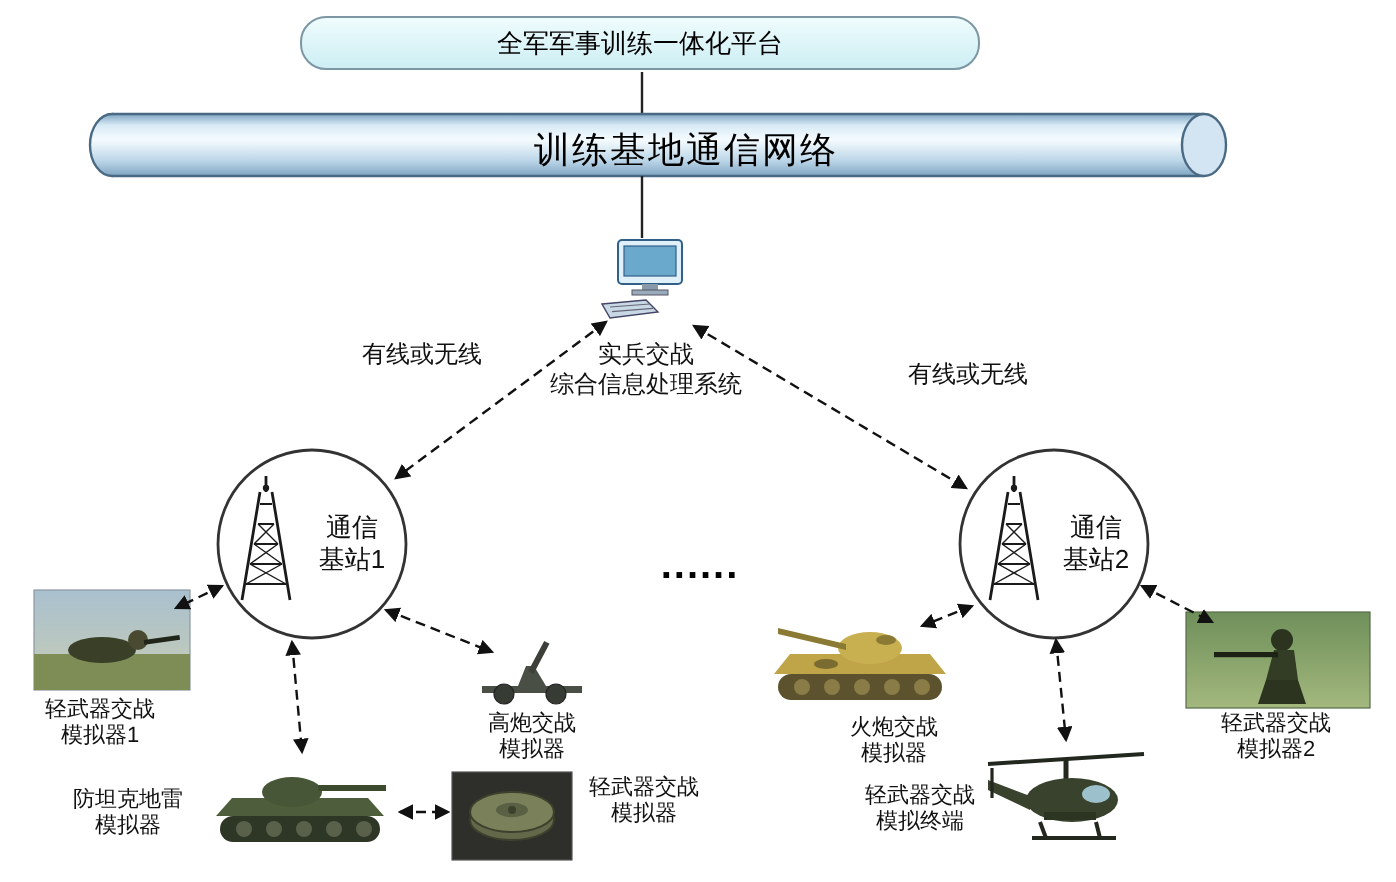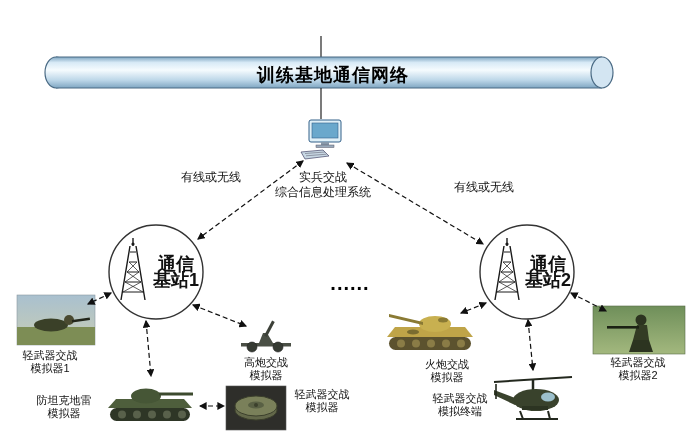--- a/index.html
+++ b/index.html
@@ -7,26 +7,26 @@
   body{font-family:"Liberation Sans","DejaVu Sans",sans-serif;color:#111}
   .stage{position:relative;width:698px;height:441px;background:#fff;overflow:hidden}
   .stage svg.bg{position:absolute;left:0;top:0;z-index:0}
   .lbl{position:absolute;z-index:2;text-align:center;white-space:pre-line;
        font-size:11px;line-height:13px;color:#111}
   .platform-box{position:absolute;z-index:2;left:150px;top:8px;width:340px;height:27px;
        border:1px solid #7d96a4;border-radius:13px;
        background:linear-gradient(#effcfd,#cdeef4);
        display:flex;align-items:center;justify-content:center;
        font-size:13px;color:#000}
-  .network-title{position:absolute;z-index:2;left:133px;top:59px;width:400px;height:32px;
+  .network-title{position:absolute;z-index:2;left:143px;top:59px;width:400px;height:32px;
        display:flex;align-items:center;justify-content:center;
-       font-size:18px;font-weight:bold;letter-spacing:1px;color:#000}
+       font-size:18px;font-weight:normal;letter-spacing:1px;color:#000}
   .proc-lbl{left:248px;top:170px;width:150px;font-size:12px;line-height:15px}
   .link-lbl{font-size:12px;width:86px}
-  .station-lbl{font-size:18px;line-height:16px;font-weight:bold}
+  .station-lbl{font-size:13px;line-height:16px;font-weight:normal}
   .ellipsis{position:absolute;z-index:2;left:318px;top:272px;width:64px;text-align:center;
        font-size:20px;font-weight:bold;letter-spacing:1px;color:#000}
 </style>
 </head>
 <body>
 
 <div class="stage">
 
   <svg class="bg" width="698" height="441" viewBox="0 0 698 441">
     <defs>
@@ -162,20 +162,21 @@
       <line x1="111" y1="293" x2="88" y2="304" marker-start="url(#arr)" marker-end="url(#arr)"></line>
       <line x1="146" y1="321" x2="151" y2="376" marker-start="url(#arr)" marker-end="url(#arr)"></line>
       <line x1="193" y1="305" x2="246" y2="326" marker-start="url(#arr)" marker-end="url(#arr)"></line>
       <line x1="200" y1="406" x2="224" y2="406" marker-start="url(#arr)" marker-end="url(#arr)"></line>
       <line x1="486" y1="303" x2="461" y2="313" marker-start="url(#arr)" marker-end="url(#arr)"></line>
       <line x1="528" y1="320" x2="533" y2="370" marker-start="url(#arr)" marker-end="url(#arr)"></line>
       <line x1="571" y1="293" x2="606" y2="311" marker-start="url(#arr)" marker-end="url(#arr)"></line>
     </g>
   </svg>
 
+  <div class="platform-box">全军军事训练一体化平台</div>
 
   <div class="network-title">训练基地通信网络</div>
 
   <div class="lbl proc-lbl">实兵交战
 综合信息处理系统</div>
 
   <div class="lbl link-lbl" style="left:168px;top:171px">有线或无线</div>
   <div class="lbl link-lbl" style="left:441px;top:181px">有线或无线</div>
 
   <div class="lbl station-lbl" style="left:150px;top:256px;width:52px">通信

